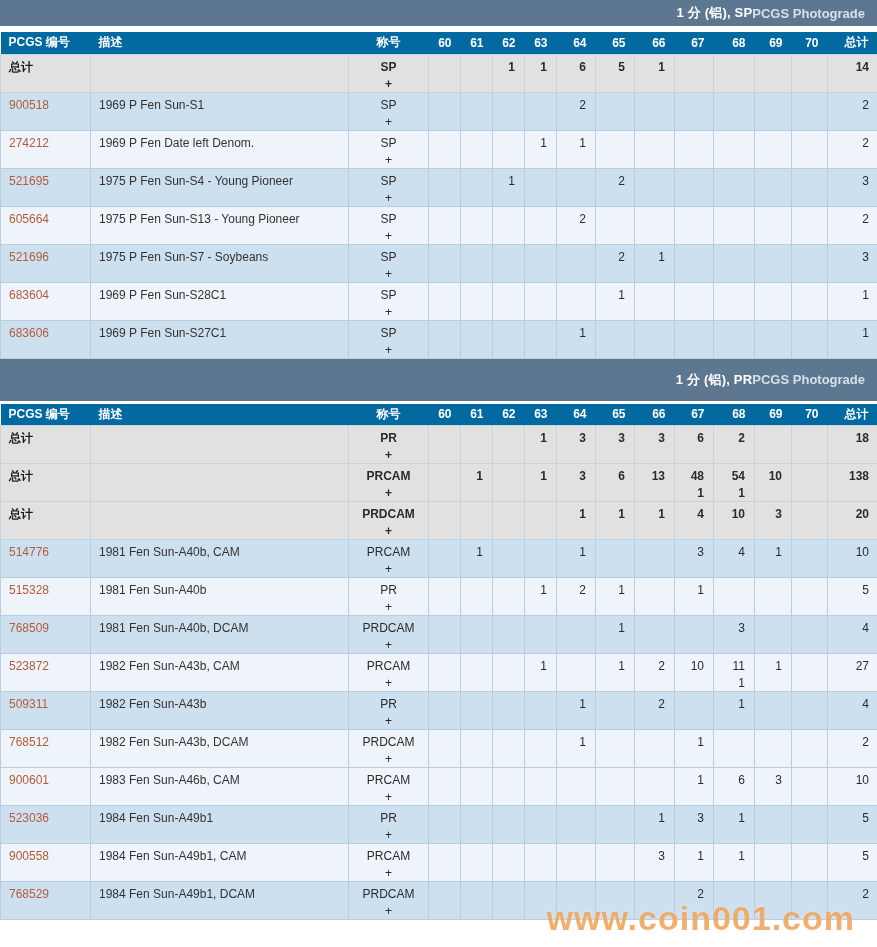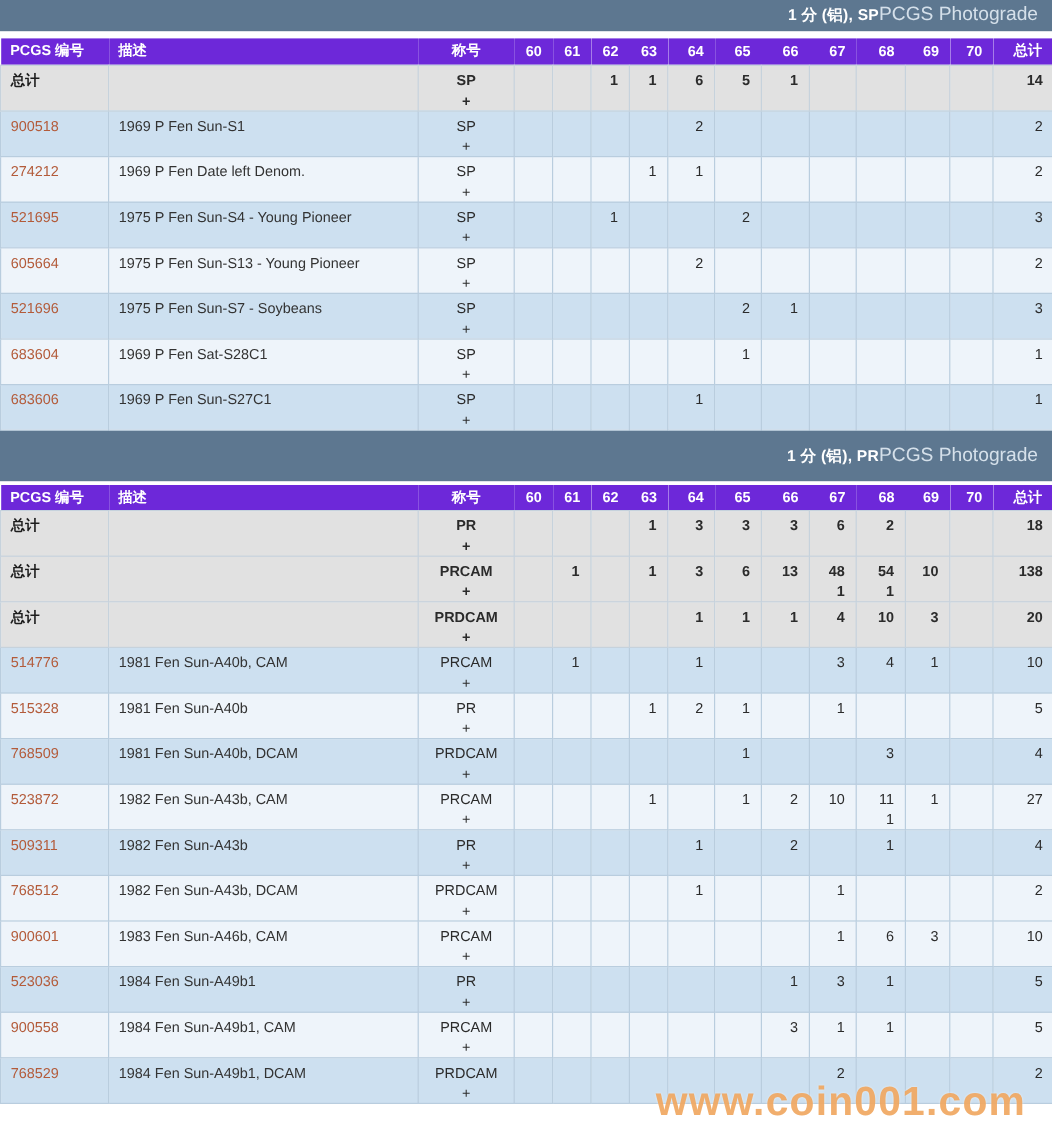--- a/index.html
+++ b/index.html
@@ -5,24 +5,24 @@
   * { margin:0; padding:0; box-sizing:border-box; }
   html,body { width:877px; height:947px; overflow:hidden; background:#fff;
     font-family:"Liberation Sans","DejaVu Sans",sans-serif; }
   .page { position:relative; width:877px; height:947px; }
 
   .title-bar { background:#5d7790; color:#fff; display:flex; align-items:center;
     justify-content:flex-end; padding:0 12px 0 14px; }
   section:first-child .title-bar { height:26px; margin-bottom:6px; }
   section.second .title-bar { height:42px; margin-bottom:3px; }
   .title-bar .sec-title { font-size:13px; font-weight:bold; letter-spacing:0.2px; }
-  .title-bar .pg-link { font-size:16px; color:#d5e0ea; text-decoration:none; cursor:pointer; }
+  .title-bar .pg-link { font-size:13px; color:#d5e0ea; text-decoration:none; cursor:pointer;font-weight:bold; }
 
   table { border-collapse:collapse; table-layout:fixed; width:877px; }
-  thead th { background:#6d28d9; color:#fff; font-size:12px; font-weight:bold;
+  thead th { background:#0369a1; color:#fff; font-size:12px; font-weight:bold;
     height:22px; white-space:nowrap; overflow:hidden; }
   th.c-id   { text-align:left; padding-left:8px; }
   th.c-desc { text-align:left; padding-left:8px;margin-top:13px; }
   th.c-desig{ }
   th.c-g, th.c-total { text-align:right; padding-right:9px; }
 
   tbody td { border:1px solid #b9cdde; vertical-align:top; height:38px;
     font-size:12px; color:#2b2b2b; padding-top:5px; line-height:15px; }
   tr.blue td    { background:#cde0f0; }
   tr.light td   { background:#eef4fa; }
@@ -233,21 +233,21 @@
                 <div class="v1">1</div>
               </td>
               <td class="c-g"></td>
               <td class="c-g"></td>
               <td class="c-g"></td>
               <td class="c-g"></td>
               <td class="c-total"><span class="total-val">3</span></td>
             </tr>
             <tr class="light">
               <td class="c-id"><a class="id-link">683604</a></td>
-              <td class="c-desc"><span>1969 P Fen Sat-S28C1</span></td>
+              <td class="c-desc"><span>1969 P Fen Sun-S28C1</span></td>
               <td class="c-desig">
                 <div class="desig-l1">SP</div>
                 <div class="desig-l2">+</div>
               </td>
               <td class="c-g"></td>
               <td class="c-g"></td>
               <td class="c-g"></td>
               <td class="c-g"></td>
               <td class="c-g"></td>
               <td class="c-g">

